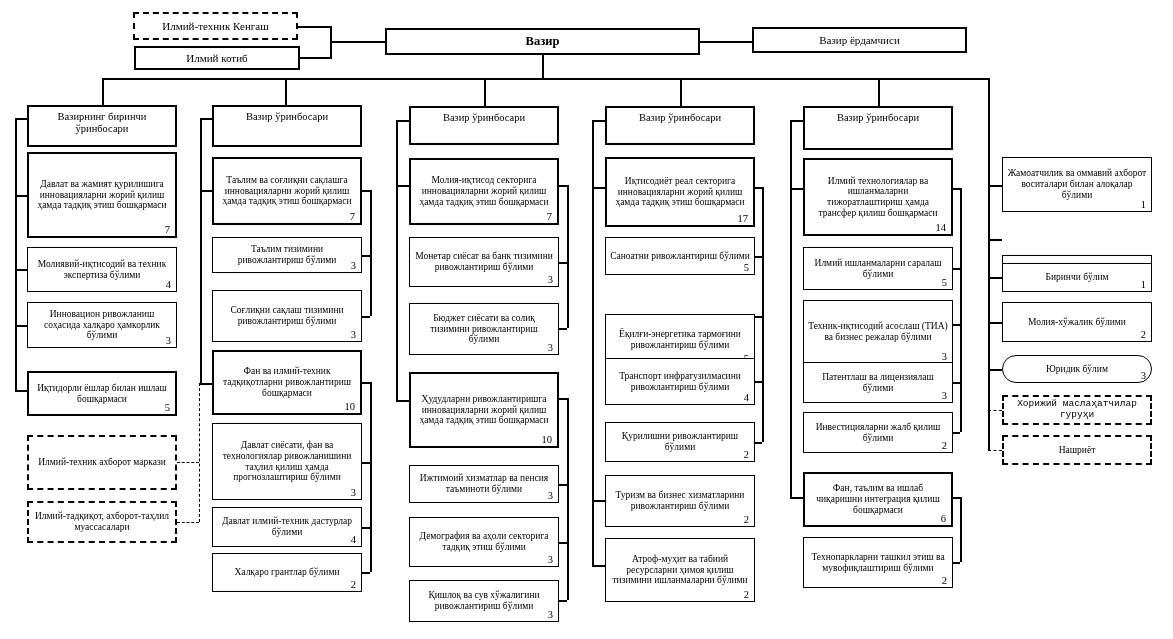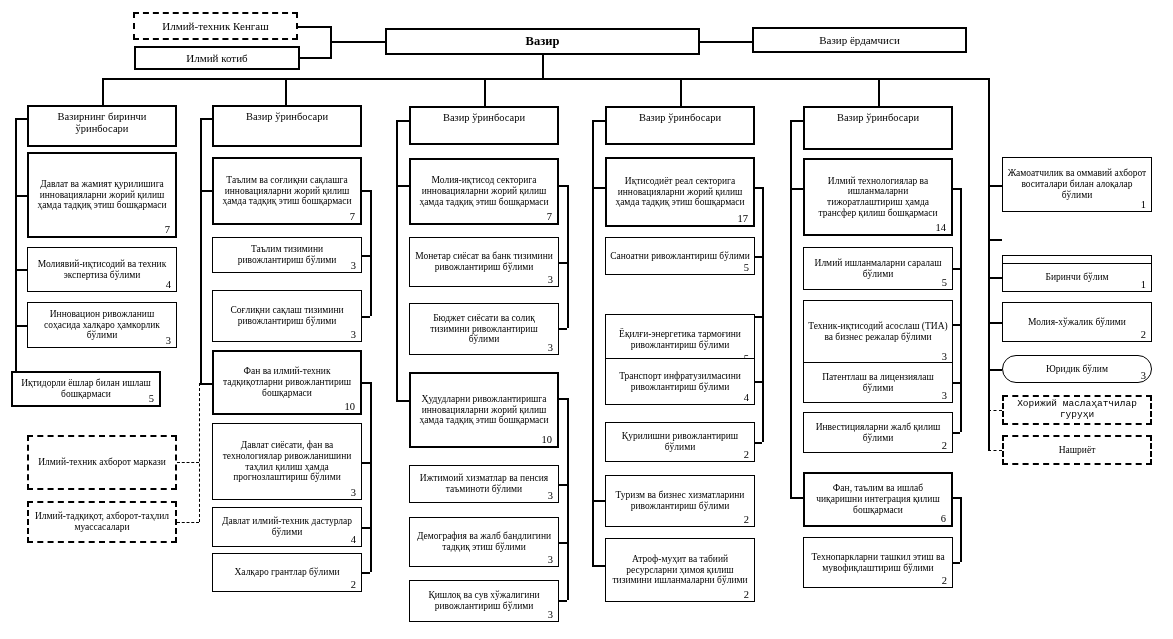--- a/index.html
+++ b/index.html
@@ -54,21 +54,21 @@
       <span class="count">7</span>
     </div>
     <div class="box" style="left: 27px; top: 247px; width: 150px; height: 45px;">
       <span class="lbl">Молиявий-иқтисодий ва техник экспертиза бўлими</span>
       <span class="count">4</span>
     </div>
     <div class="box" style="left: 27px; top: 302px; width: 150px; height: 46px;">
       <span class="lbl">Инновацион ривожланиш соҳасида халқаро ҳамкорлик бўлими</span>
       <span class="count">3</span>
     </div>
-    <div class="box dept" style="left: 11px; top: 371px; width: 150px; height: 36px;">
+    <div class="box dept" style="left: 27px; top: 371px; width: 150px; height: 45px;">
       <span class="lbl">Иқтидорли ёшлар билан ишлаш бошқармаси</span>
       <span class="count">5</span>
     </div>
     <div class="box dashedbox" style="left: 27px; top: 435px; width: 150px; height: 55px;">
       <span class="lbl">Илмий-техник ахборот маркази</span>
     </div>
     <div class="box dashedbox" style="left: 27px; top: 501px; width: 150px; height: 42px;">
       <span class="lbl">Илмий-тадқиқот, ахборот-таҳлил муассасалари</span>
     </div>
     <div class="box colhead" style="left: 212px; top: 105px; width: 150px; height: 42px;">
@@ -119,21 +119,21 @@
     </div>
     <div class="box dept" style="left: 409px; top: 372px; width: 150px; height: 76px;">
       <span class="lbl">Ҳудудларни ривожлантиришга инновацияларни жорий қилиш ҳамда тадқиқ этиш бошқармаси</span>
       <span class="count">10</span>
     </div>
     <div class="box" style="left: 409px; top: 465px; width: 150px; height: 38px;">
       <span class="lbl">Ижтимоий хизматлар ва пенсия таъминоти бўлими</span>
       <span class="count">3</span>
     </div>
     <div class="box" style="left: 409px; top: 517px; width: 150px; height: 50px;">
-      <span class="lbl">Демография ва жалб бандлигини тадқиқ этиш бўлими</span>
+      <span class="lbl">Демография ва аҳоли секторига тадқиқ этиш бўлими</span>
       <span class="count">3</span>
     </div>
     <div class="box" style="left: 409px; top: 580px; width: 150px; height: 42px;">
       <span class="lbl">Қишлоқ ва сув хўжалигини ривожлантириш бўлими</span>
       <span class="count">3</span>
     </div>
     <div class="box colhead" style="left: 605px; top: 106px; width: 150px; height: 39px;">
       <span class="lbl">Вазир ўринбосари</span>
     </div>
     <div class="box dept" style="left: 605px; top: 157px; width: 150px; height: 70px;">

